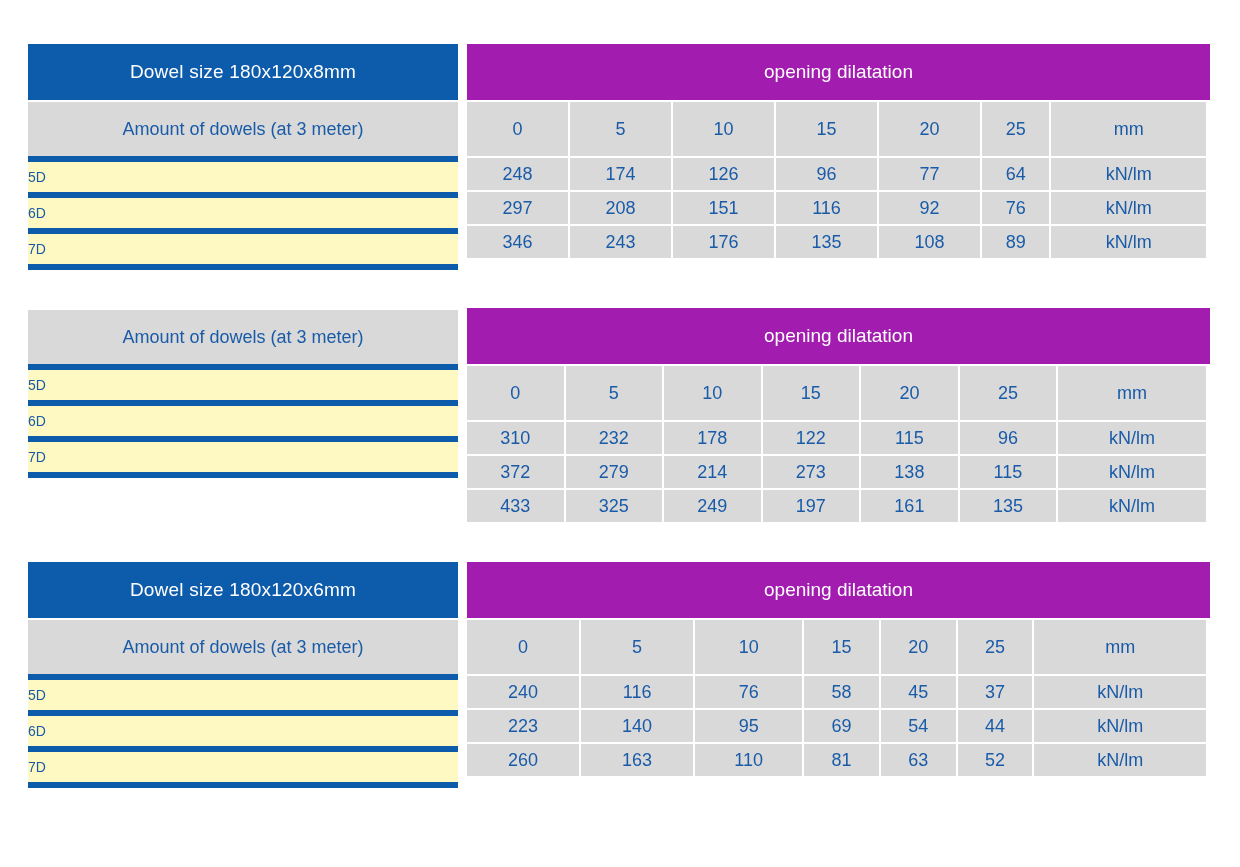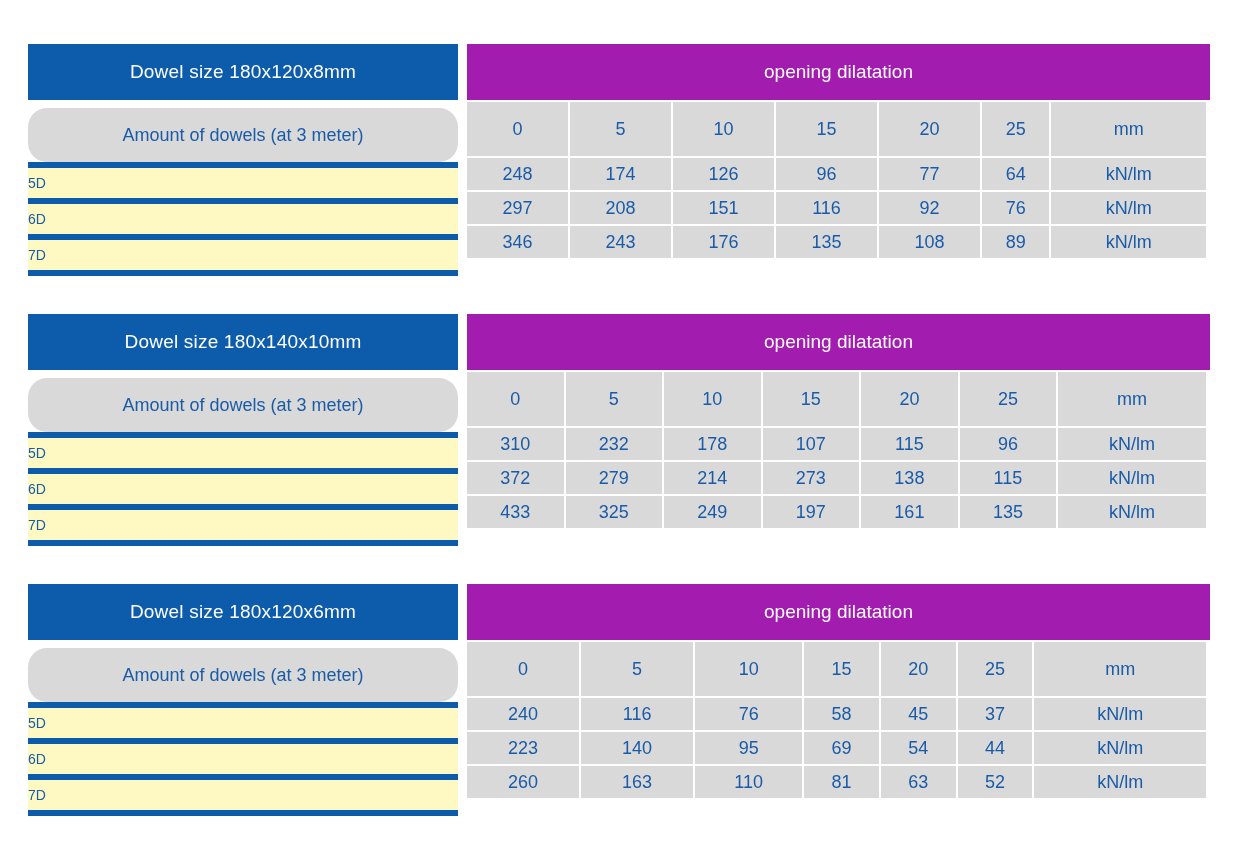--- a/index.html
+++ b/index.html
@@ -46,22 +46,21 @@
     letter-spacing: .2px;
   }
 
   .left-sub {
     background: #d9d9d9;
     color: #1a5ba8;
     font-size: 18px;
     text-align: center;
     height: 54px;
     line-height: 54px;
-    margin-top: 8px;
-    border-radius: 19px;
+    margin-top: 2px;
   }
 
   .left-rows {
     margin-top: 0;
   }
 
   .rowline {
     height: 6px;
     background: #0d5bab;
     width: 100%;
@@ -181,21 +180,20 @@
           <td>89</td>
           <td class="unit">kN/lm</td>
         </tr>
       </tbody>
         </table>
     </div>
   </div>
 
   <div class="block">
     <div class="left">
-      <div class="left-title">Dowel size 180x140x10mm</div>
       <div class="left-sub">Amount of dowels  (at 3 meter)</div>
       <div class="left-rows">
         <div class="rowline"></div>
         <div class="left-row">5D</div>
         <div class="rowline"></div>
         <div class="left-row">6D</div>
         <div class="rowline"></div>
         <div class="left-row">7D</div>
         <div class="rowline"></div>
       </div>
@@ -210,21 +208,21 @@
           <td>10</td>
           <td>15</td>
           <td>20</td>
           <td>25</td>
           <td class="unit">mm</td>
         </tr>
         <tr class="data-row">
           <td>310</td>
           <td>232</td>
           <td>178</td>
-          <td>107</td>
+          <td>122</td>
           <td>115</td>
           <td>96</td>
           <td class="unit">kN/lm</td>
         </tr>
         <tr class="data-row">
           <td>372</td>
           <td>279</td>
           <td>214</td>
           <td>273</td>
           <td>138</td>

